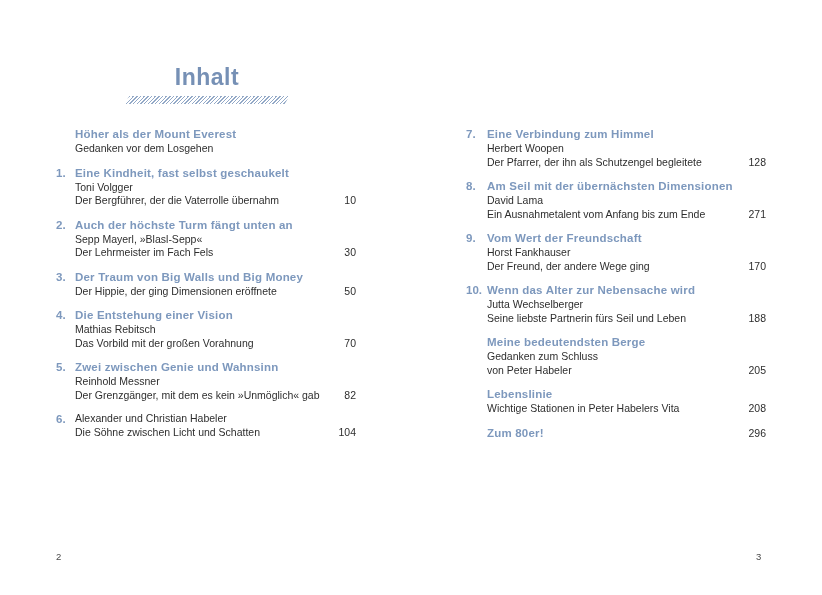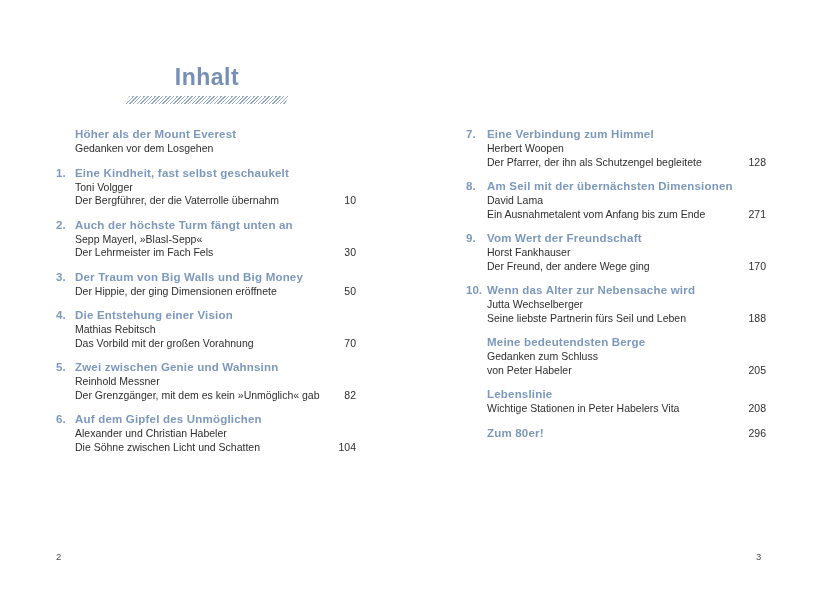--- a/index.html
+++ b/index.html
@@ -181,23 +181,20 @@
           </div>
           <div class="line">
             <span class="line-text">Der Grenzgänger, mit dem es kein »Unmöglich« gab</span>
             <span class="pagenum">82</span>
           </div>
         </div>
       </div>
       <div class="entry">
         <span class="num">6.</span>
         <div class="content">
-          <div class="title-line">
-            <span class="entry-title">Auf dem Gipfel des Unmöglichen</span>
-          </div>
           <div class="line">
             <span class="line-text">Alexander und Christian Habeler</span>
           </div>
           <div class="line">
             <span class="line-text">Die Söhne zwischen Licht und Schatten</span>
             <span class="pagenum">104</span>
           </div>
         </div>
       </div>
     </div>

